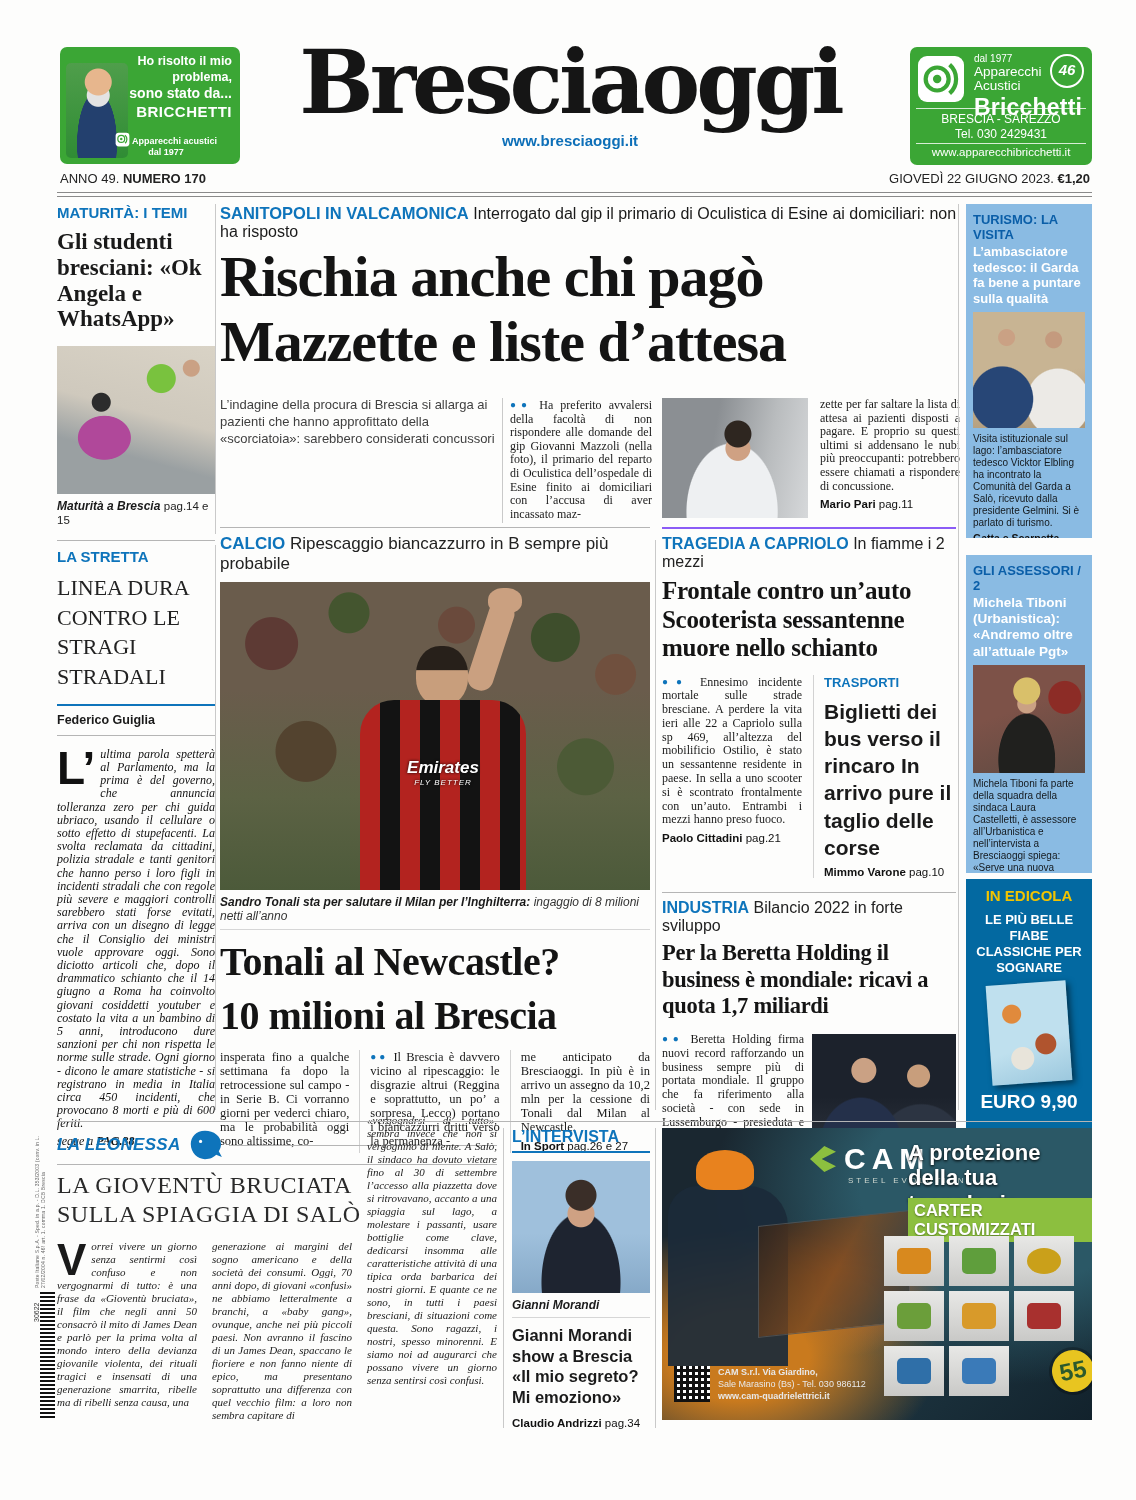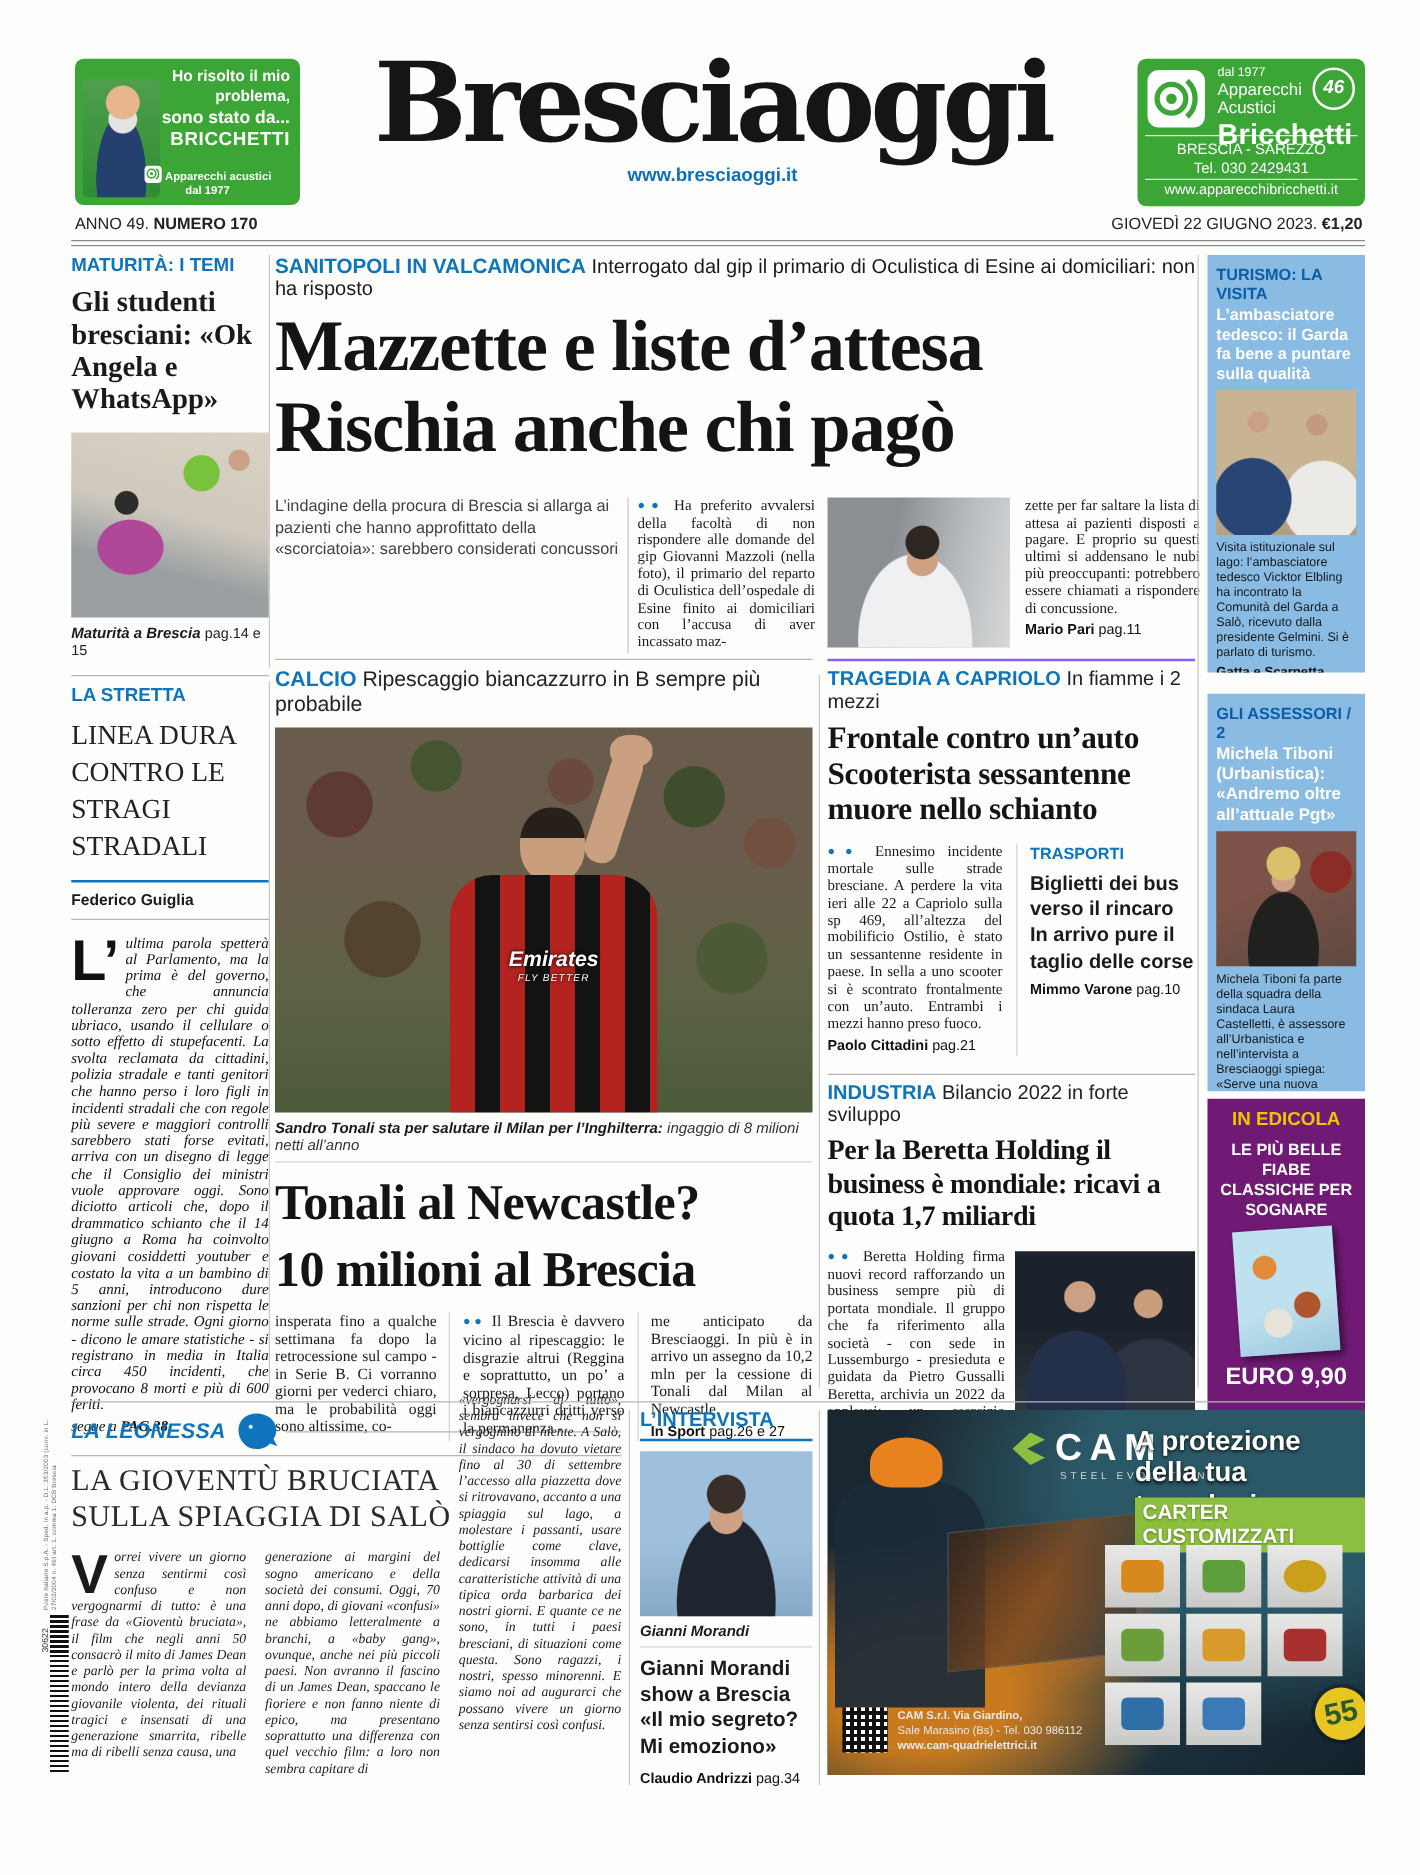--- a/index.html
+++ b/index.html
@@ -139,36 +139,36 @@
   
   .middle{left:662px;top:527px;width:294px}
   .mid-toprule{border-top:2px solid #8b5cf6;padding-top:6px}
   .mid-krow{font-size:16px;color:#222}
   .mid-krow .k{font-size:16px}
   .trag-h{font-family:"Liberation Serif",serif;font-weight:bold;font-size:25px;line-height:1.14;letter-spacing:-.3px;margin-top:6px;color:#141414}
   .trag-row{display:flex;margin-top:12px}
   .trag-body{width:140px;font-family:"Liberation Serif",serif;font-size:12px;line-height:13.8px}
   .trasporti{width:132px;margin-left:11px;border-left:1px solid #d2d2d2;padding-left:10px}
   .trasporti .k{font-size:13px}
-  .tras-h{font-weight:bold;font-size:16px;line-height:1.3;margin-top:8px}
+  .tras-h{font-weight:bold;font-size:21px;line-height:1.3;margin-top:8px}
   .ind{margin-top:14px;border-top:1px solid #b5b5b5;padding-top:6px}
   .ind-h{font-family:"Liberation Serif",serif;font-weight:bold;font-size:22.5px;line-height:1.18;letter-spacing:-.3px;margin-top:5px;color:#141414}
   .ind-row{position:relative;margin-top:12px;min-height:170px}
   .ind-body{width:142px;font-family:"Liberation Serif",serif;font-size:12px;line-height:13.8px}
   #ph-ber{position:absolute;right:0;top:2px;width:144px;height:140px;
     background:
       radial-gradient(circle at 36% 26%, #caa184 0 12px, rgba(0,0,0,0) 13px),
       radial-gradient(circle at 74% 30%, #c89e7c 0 11px, rgba(0,0,0,0) 12px),
       radial-gradient(ellipse at 34% 80%, #24304a 0 30%, rgba(0,0,0,0) 31%),
       radial-gradient(ellipse at 40% 82%, #d4511e 0 7%, rgba(0,0,0,0) 8%),
       radial-gradient(ellipse at 76% 84%, #2c3442 0 28%, rgba(0,0,0,0) 29%),
       linear-gradient(180deg,#1c222c 0 45%,#343a44 100%)}
   .ber-cap{position:absolute;right:0;top:146px;width:144px;font-size:10.5px;font-style:italic;font-weight:bold;color:#222}
   
-  .edicola{left:966px;top:879px;width:126px;height:260px;background:#701a75;color:#fff;text-align:center;
+  .edicola{left:966px;top:879px;width:126px;height:260px;background:#0369a1;color:#fff;text-align:center;
            box-sizing:border-box;padding:8px 7px;overflow:hidden}
   .ed-k{color:#f2c400;font-weight:bold;font-size:15px}
   .ed-t{font-weight:bold;font-size:13px;line-height:1.22;margin-top:8px}
   #ph-book{width:80px;height:100px;margin:8px auto 0;transform:rotate(-4deg);box-shadow:3px 3px 6px rgba(0,0,0,.5);
     background:
       radial-gradient(circle at 30% 30%, #e08a3c 0 9px, rgba(0,0,0,0) 10px),
       radial-gradient(circle at 70% 62%, #b0542e 0 10px, rgba(0,0,0,0) 11px),
       radial-gradient(circle at 40% 75%, #e8e4da 0 11px, rgba(0,0,0,0) 12px),
       linear-gradient(165deg,#bfe0ee 0 60%,#9cc8de 100%)}
   .ed-price{font-weight:bold;font-size:19px;margin-top:8px}
@@ -299,22 +299,22 @@
     <div class="k">MATURITÀ: I TEMI</div>
     <div class="mat-h">Gli studenti bresciani: «Ok Angela e WhatsApp»</div>
     <div id="ph-class" class="photo"></div>
     <div class="mat-cap"><span class="cap-b">Maturità a Brescia</span>
       <span class="cap-p">pag.14 e 15</span></div>
   </div>
 
   <div class="abs sanit">
     <div class="san-krow"><span class="k">SANITOPOLI IN VALCAMONICA</span>
       <span>Interrogato dal gip il primario di Oculistica di Esine ai domiciliari: non ha risposto</span></div>
+    <div class="san-h">Rischia anche chi pagò</div>
     <div class="san-h">Mazzette e liste d’attesa</div>
-    <div class="san-h">Rischia anche chi pagò</div>
     <div class="san-sum">L’indagine della procura di Brescia si allarga ai pazienti che hanno approfittato della «scorciatoia»: sarebbero considerati concussori</div>
     <div class="san-bl just"><span class="bull">●●</span> <span>Ha preferito avvalersi della facoltà di non rispondere alle domande del gip Giovanni Mazzoli (nella foto), il primario del reparto di Oculistica dell’ospedale di Esine finito ai domiciliari con l’accusa di aver incassato maz-</span></div>
     <div id="ph-doc" class="photo"></div>
     <div class="san-br just"><span>zette per far saltare la lista di attesa ai pazienti disposti a pagare. E proprio su questi ultimi si addensano le nubi più preoccupanti: potrebbero essere chiamati a rispondere di concussione.</span>
       <div class="byline"><span class="b">Mario Pari</span> <span>pag.11</span></div></div>
   </div>
 
   <div class="abs bluebox turismo">
     <div class="bk">TURISMO: LA VISITA</div>
     <div class="bh">L’ambasciatore tedesco: il Garda fa bene a puntare sulla qualità</div>

